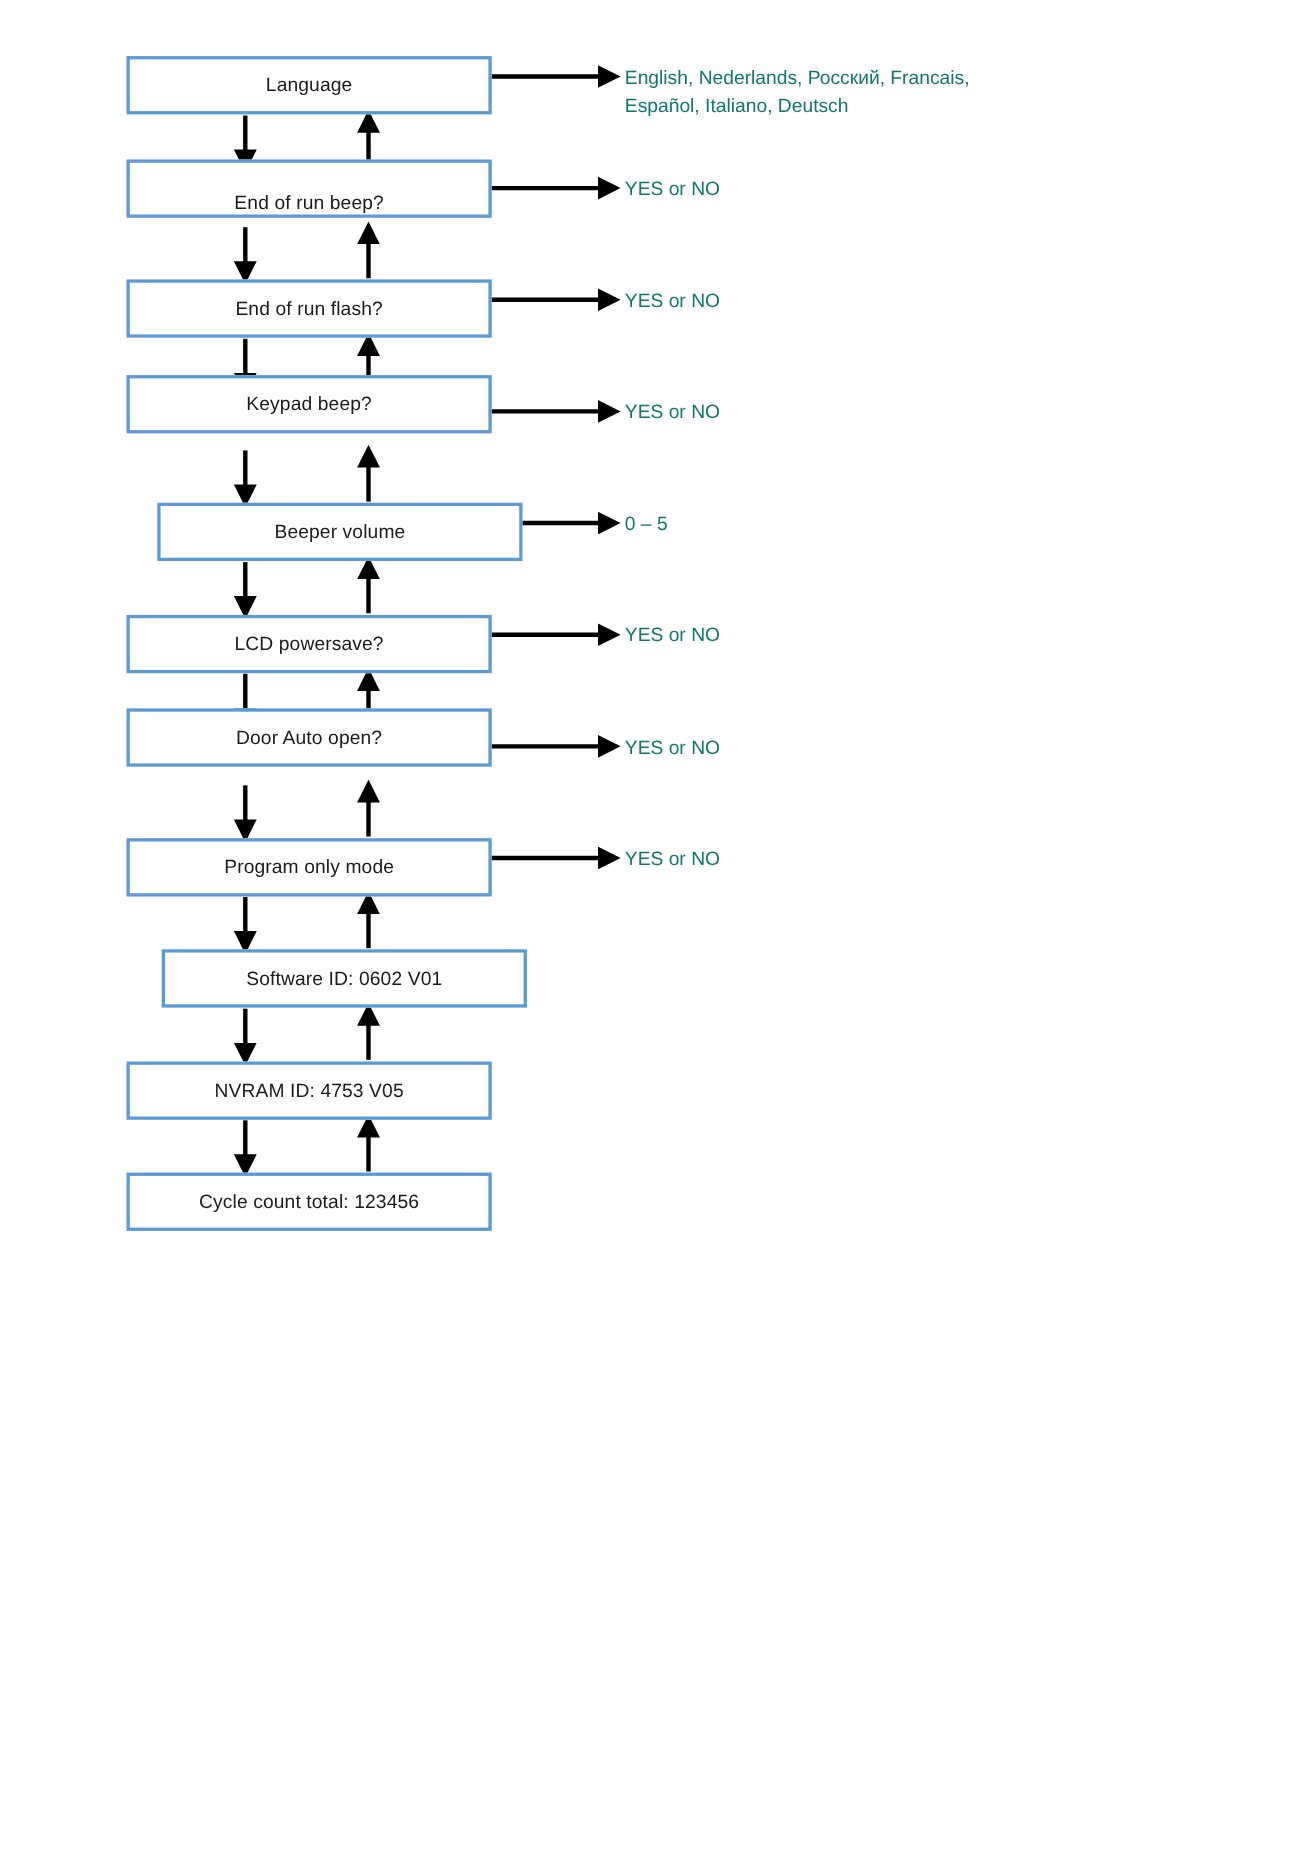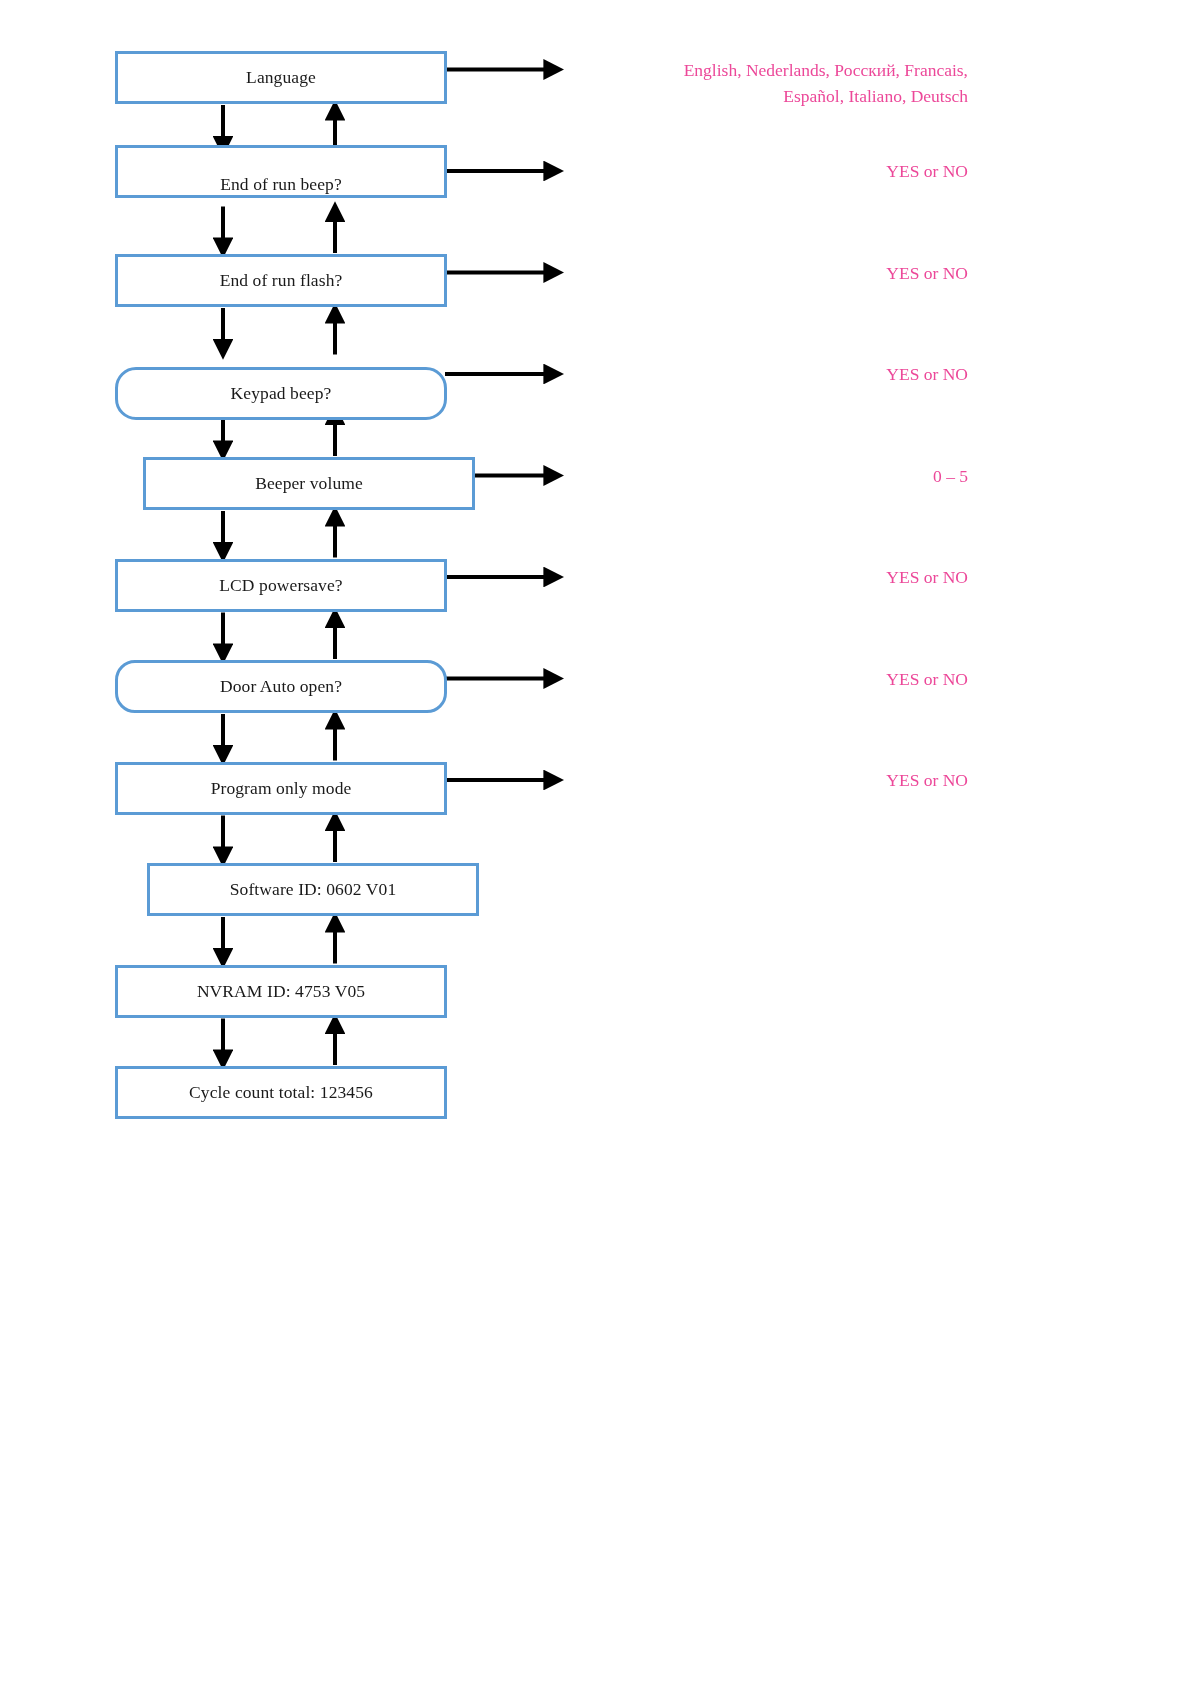--- a/index.html
+++ b/index.html
@@ -14,21 +14,20 @@
     position: relative;
     overflow: hidden;
   }
 
   #flow {
     position: absolute;
     left: 0;
     top: 0;
     width: 1175px;
     height: 1684px;
-    font-family: Liberation Serif, serif;
   }
 
   .node {
     position: absolute;
     left: 115px;
     width: 332px;
     height: 53px;
     box-sizing: border-box;
     border: 3px solid #5B9BD5;
     background: #ffffff;
@@ -41,25 +40,24 @@
     font-size: 17.5px;
     color: #1a1a1a;
     letter-spacing: 0.1px;
     white-space: nowrap;
   }
 
   .annotation {
     position: absolute;
     left: 568px;
     font-size: 17.5px;
-    color: #ec4899;
+    color: #0f766e;
     line-height: 1.5;
     white-space: pre-line;
     width: 400px;
-    text-align: right;
   }
 
   .connector-layer {
     position: absolute;
     left: 0;
     top: 0;
     width: 1191px;
     height: 1684px;
     pointer-events: none;
   }
@@ -108,30 +106,30 @@
   <div id="nodes">
       <div class="node" style="top: 51px;">
         <span class="node-label">Language</span>
       </div>
       <div class="node" style="top: 145px; align-items: flex-end;">
         <span class="node-label">End of run beep?</span>
       </div>
       <div class="node" style="top: 254px; justify-content: center;">
         <span class="node-label">End of run flash?</span>
       </div>
-      <div class="node" style="top: 367px; border-radius: 21px;">
+      <div class="node" style="top: 341px;">
         <span class="node-label">Keypad beep?</span>
       </div>
       <div class="node" style="top: 457px; margin-left: 28px;">
         <span class="node-label">Beeper volume</span>
       </div>
       <div class="node" style="top: 558.5px;">
         <span class="node-label">LCD powersave?</span>
       </div>
-      <div class="node" style="top: 660px; border-radius: 20px;">
+      <div class="node" style="top: 644px;">
         <span class="node-label">Door Auto open?</span>
       </div>
       <div class="node" style="top: 761.5px;">
         <span class="node-label">Program only mode</span>
       </div>
       <div class="node" style="top: 863px; margin-left: 32px;">
         <span class="node-label">Software ID: 0602 V01</span>
       </div>
       <div class="node" style="top: 964.5px;">
         <span class="node-label">NVRAM ID: 4753 V05</span>

